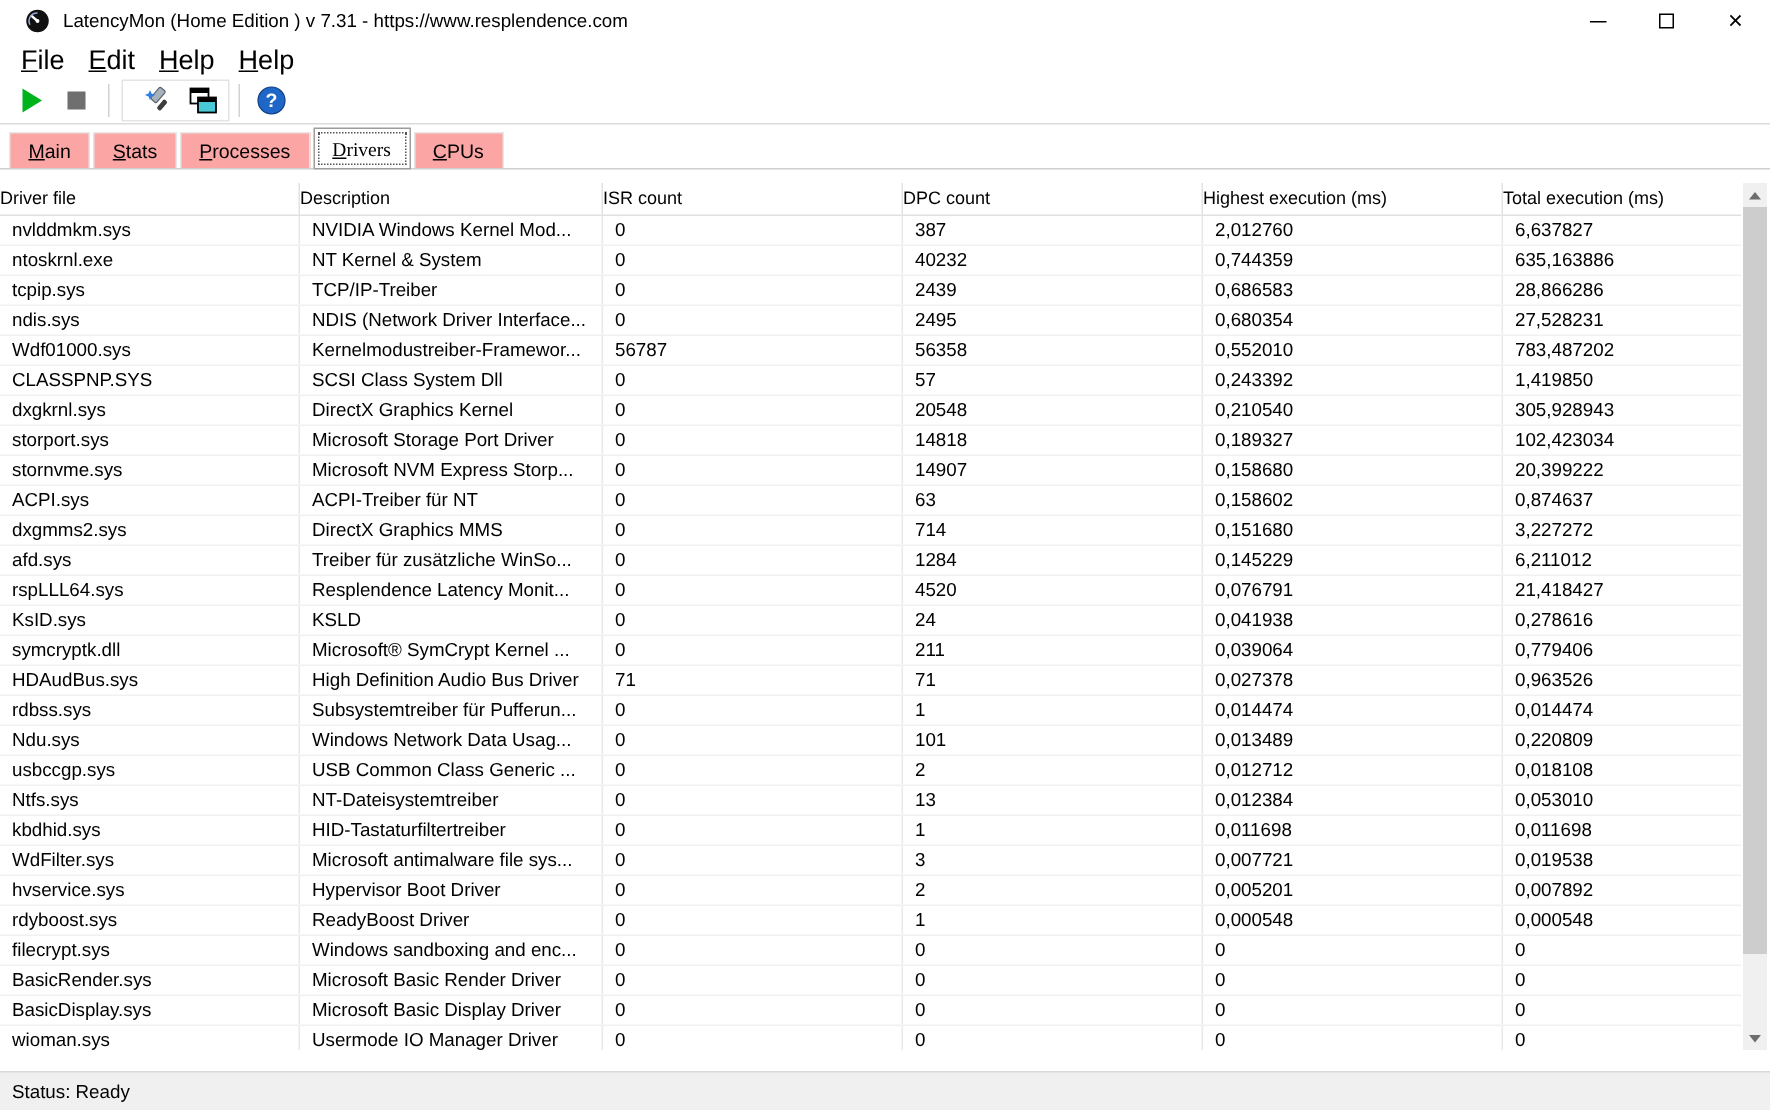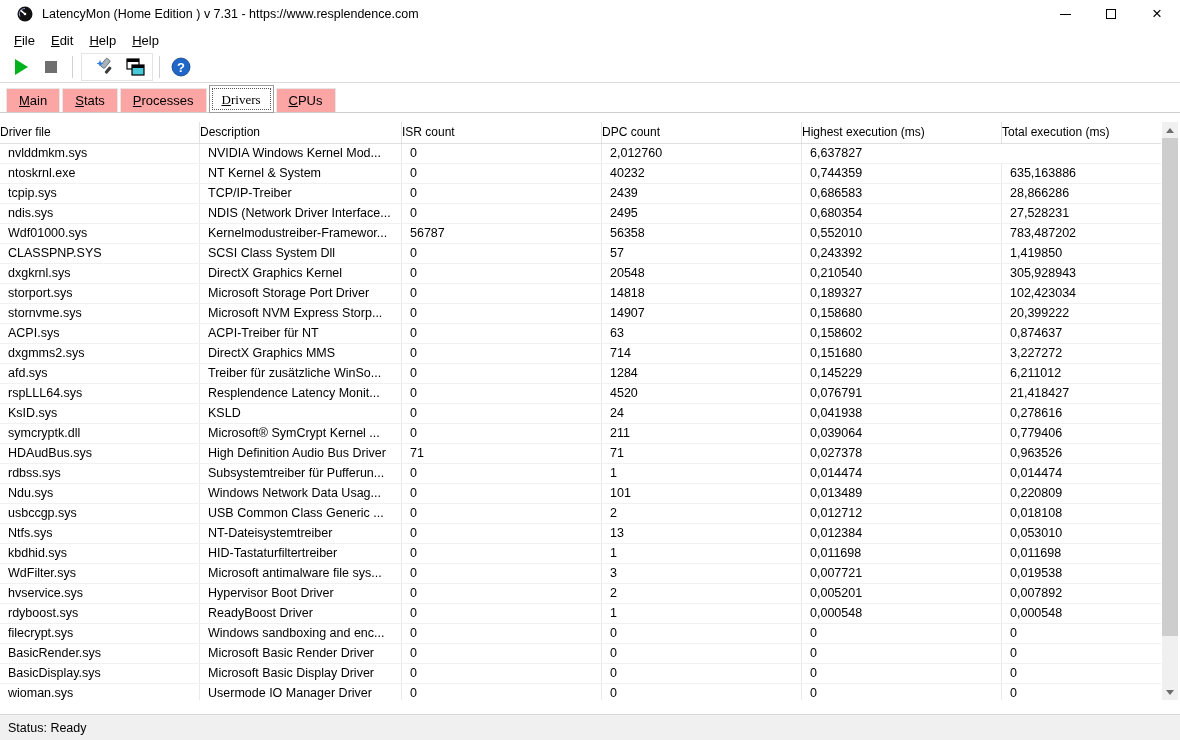--- a/index.html
+++ b/index.html
@@ -16,21 +16,21 @@
   .app-icon { width:16px; height:16px; margin-left:9px; flex:0 0 auto; }
   .title-text { margin-left:9px; font-size:12.5px; white-space:nowrap; }
   .win-controls { margin-left:auto; display:flex; height:28px; }
   .win-btn { width:46px; height:28px; display:flex; align-items:center; justify-content:center; font-size:13px; cursor:default; }
   .win-btn .min-glyph { display:block; width:11px; height:1px; background:#000; }
   .win-btn .max-glyph { display:block; width:10px; height:10px; border:1px solid #000; }
   .win-btn.close { font-size:17px; font-weight:400; }
 
   
   .menubar { position:absolute; top:28px; left:0; right:0; height:24px; display:flex; align-items:center; padding-left:6px; background:#fff; }
-  .menu-item { font-size:13px; padding:3px 8px; cursor:default; }
+  .menu-item { font-size:18px; padding:3px 8px; cursor:default; }
   .menu-item::first-letter { text-decoration:underline; }
 
   
   .toolbar { position:absolute; top:52px; left:0; right:0; height:31px; display:flex; align-items:center; border-bottom:1px solid #dcdcdc; background:#fff; }
   .tb-btn { width:30px; height:26px; display:flex; align-items:center; justify-content:center; }
   .tb-btn:first-child { margin-left:6px; }
   .tb-sep { width:1px; height:22px; background:#d2d2d2; margin:0 6px; }
   .play-shape { width:0; height:0; border-left:13px solid #00b21c; border-top:8px solid transparent; border-bottom:8px solid transparent; }
   .stop-shape { width:12px; height:12px; background:#6f6f6f; }
   .tb-group { display:flex; align-items:center; border:1px solid #e4e4e4; height:28px; padding:0 2px; margin-left:2px; }
@@ -144,20 +144,21 @@
         <div class="th col-isr">ISR count</div>
         <div class="th col-dpc">DPC count</div>
         <div class="th col-highest">Highest execution (ms)</div>
         <div class="th col-total">Total execution (ms)</div>
       </div>
     <div>
         <div class="tr">
           <div class="td col-file">nvlddmkm.sys</div>
           <div class="td col-desc">NVIDIA Windows Kernel Mod...</div>
           <div class="td col-isr">0</div>
+          <div class="td col-dpc">387</div>
           <div class="td col-highest">2,012760</div>
           <div class="td col-total">6,637827</div>
         </div>
         <div class="tr">
           <div class="td col-file">ntoskrnl.exe</div>
           <div class="td col-desc">NT Kernel &amp; System</div>
           <div class="td col-isr">0</div>
           <div class="td col-dpc">40232</div>
           <div class="td col-highest">0,744359</div>
           <div class="td col-total">635,163886</div>

